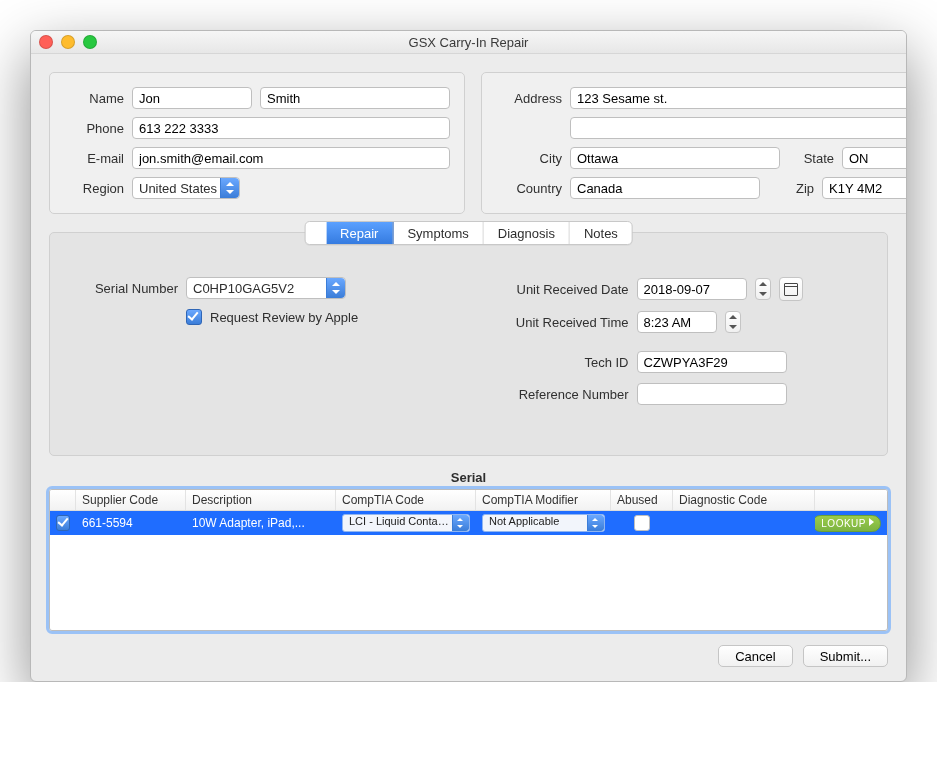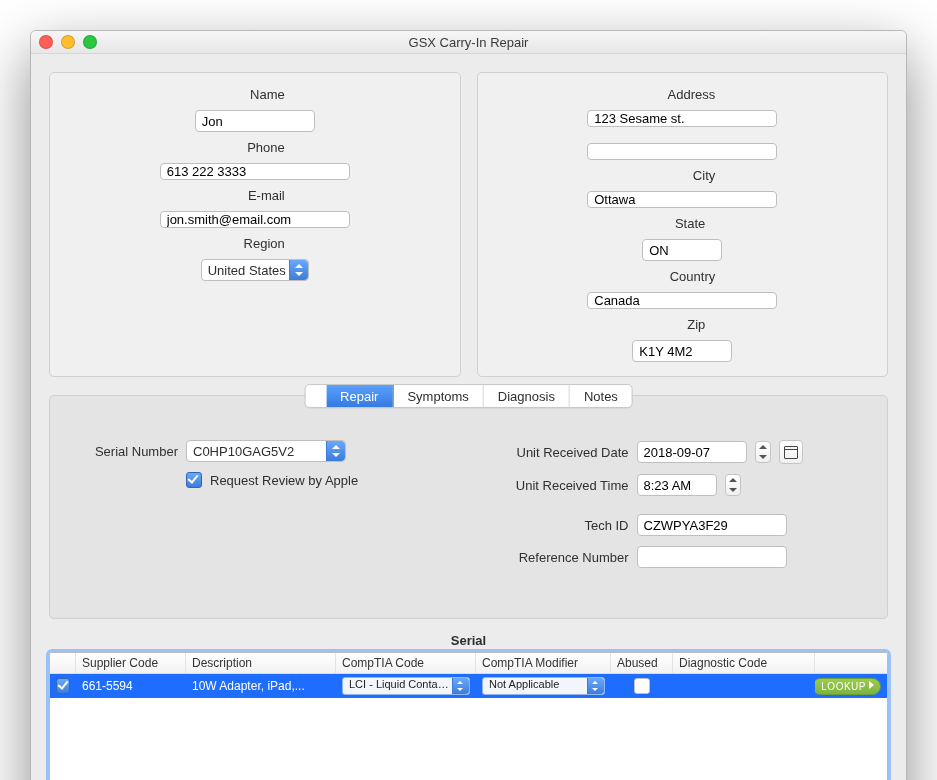--- a/index.html
+++ b/index.html
@@ -70,21 +70,20 @@
     background: #f0f0f0;
     border: 1px solid var(--border);
     border-radius: 5px;
     padding: 14px 14px;
   }
   .form-row {
     display: flex;
     align-items: center;
     margin-bottom: 8px;
     gap: 8px;
-    flex-direction: column;
   }
   .form-row:last-child { margin-bottom: 0; }
   .label {
     text-align: right;
     color: #303030;
     white-space: nowrap;
   }
   .label-l { width: 60px; }
   .label-r { width: 66px; }
   .label-r2 { width: 46px; }
@@ -358,20 +357,21 @@
   </div>
 
   <div class="content">
 
     <div class="top-panels">
 
       <div class="panel">
         <div class="form-row">
           <div class="label label-l">Name</div>
           <input class="text" style="width: 120px;" value="Jon">
+          <input class="text flex-1" value="Smith" style="">
         </div>
         <div class="form-row">
           <div class="label label-l">Phone</div>
           <input class="text flex-1" value="613 222 3333" style="">
         </div>
         <div class="form-row">
           <div class="label label-l">E-mail</div>
           <input class="text flex-1" value="jon.smith@email.com" style="">
         </div>
         <div class="form-row">

